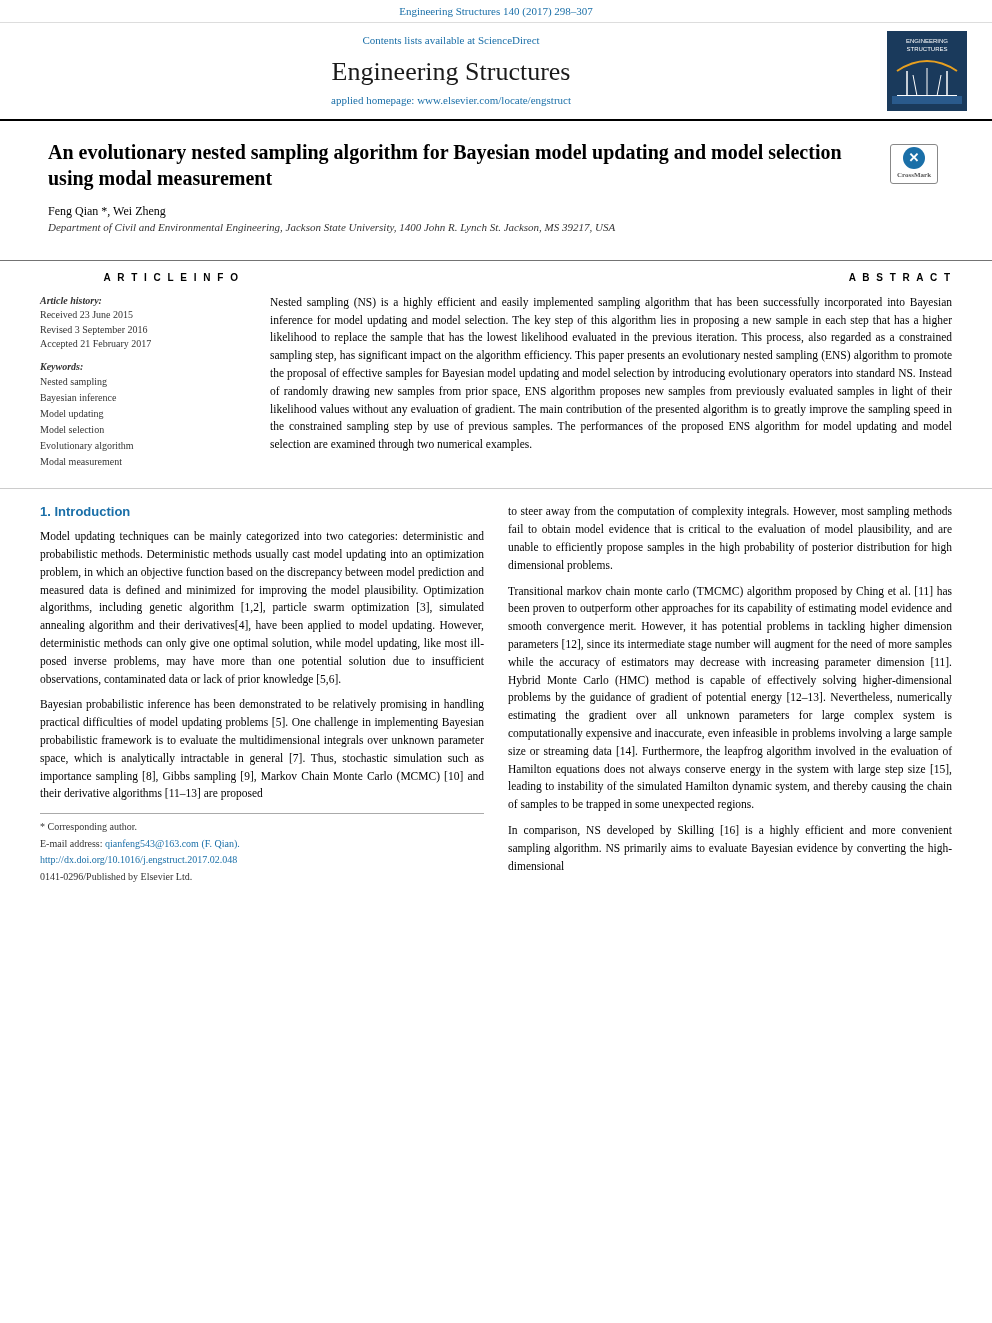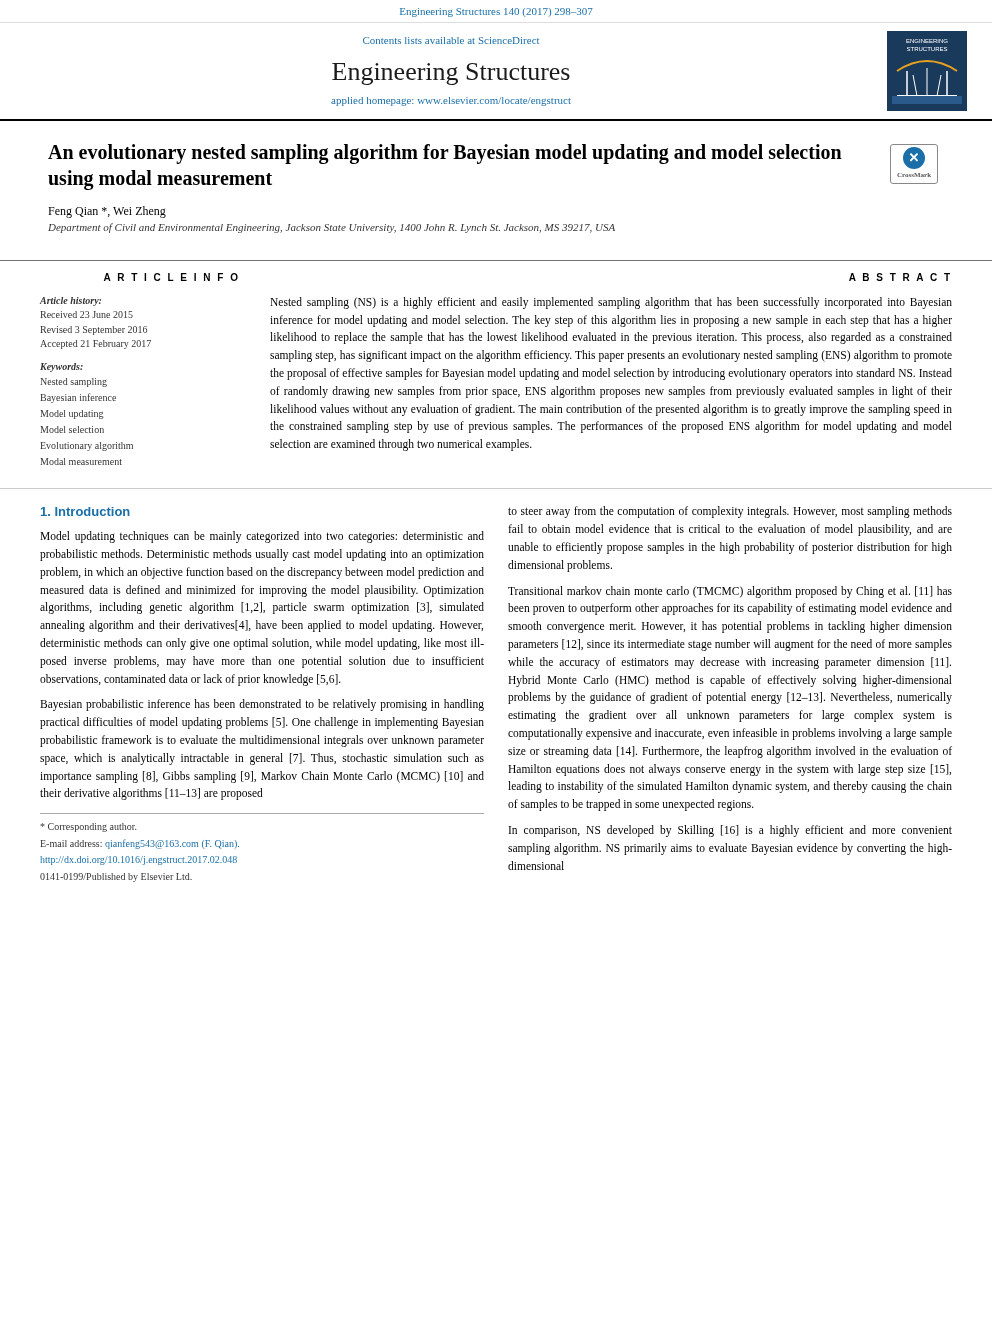--- a/index.html
+++ b/index.html
@@ -342,21 +342,21 @@
         Bayesian probabilistic inference has been demonstrated to be relatively promising in handling practical difficulties of model updating problems [5]. One challenge in implementing Bayesian probabilistic framework is to evaluate the multidimensional integrals over unknown parameter space, which is analytically intractable in general [7]. Thus, stochastic simulation such as importance sampling [8], Gibbs sampling [9], Markov Chain Monte Carlo (MCMC) [10] and their derivative algorithms [11–13] are proposed
       </div>
       <div class="footnote-area">
         <div class="footnote-line">* Corresponding author.</div>
         <div class="footnote-line">
           <span>E-mail address:</span> <span style="color:#1a6fa8">qianfeng543@163.com (F. Qian).</span>
         </div>
         <div class="footnote-line">
           <span class="doi-link">http://dx.doi.org/10.1016/j.engstruct.2017.02.048</span>
         </div>
-        <div class="footnote-line">0141-0199/Published by Elsevier Ltd.</div>
+        <div class="footnote-line">0141-0296/Published by Elsevier Ltd.</div>
       </div>
     </div>
 
     <div class="col-right">
       <div class="body-text">
         to steer away from the computation of complexity integrals. However, most sampling methods fail to obtain model evidence that is critical to the evaluation of model plausibility, and are unable to efficiently propose samples in the high probability of posterior distribution for high dimensional problems.
       </div>
       <div class="body-text">
         Transitional markov chain monte carlo (TMCMC) algorithm proposed by Ching et al. [11] has been proven to outperform other approaches for its capability of estimating model evidence and smooth convergence merit. However, it has potential problems in tackling higher dimension parameters [12], since its intermediate stage number will augment for the need of more samples while the accuracy of estimators may decrease with increasing parameter dimension [11]. Hybrid Monte Carlo (HMC) method is capable of effectively solving higher-dimensional problems by the guidance of gradient of potential energy [12–13]. Nevertheless, numerically estimating the gradient over all unknown parameters for large complex system is computationally expensive and inaccurate, even infeasible in problems involving a large sample size or streaming data [14]. Furthermore, the leapfrog algorithm involved in the evaluation of Hamilton equations does not always conserve energy in the system with large step size [15], leading to instability of the simulated Hamilton dynamic system, and thereby causing the chain of samples to be trapped in some unexpected regions.
       </div>

